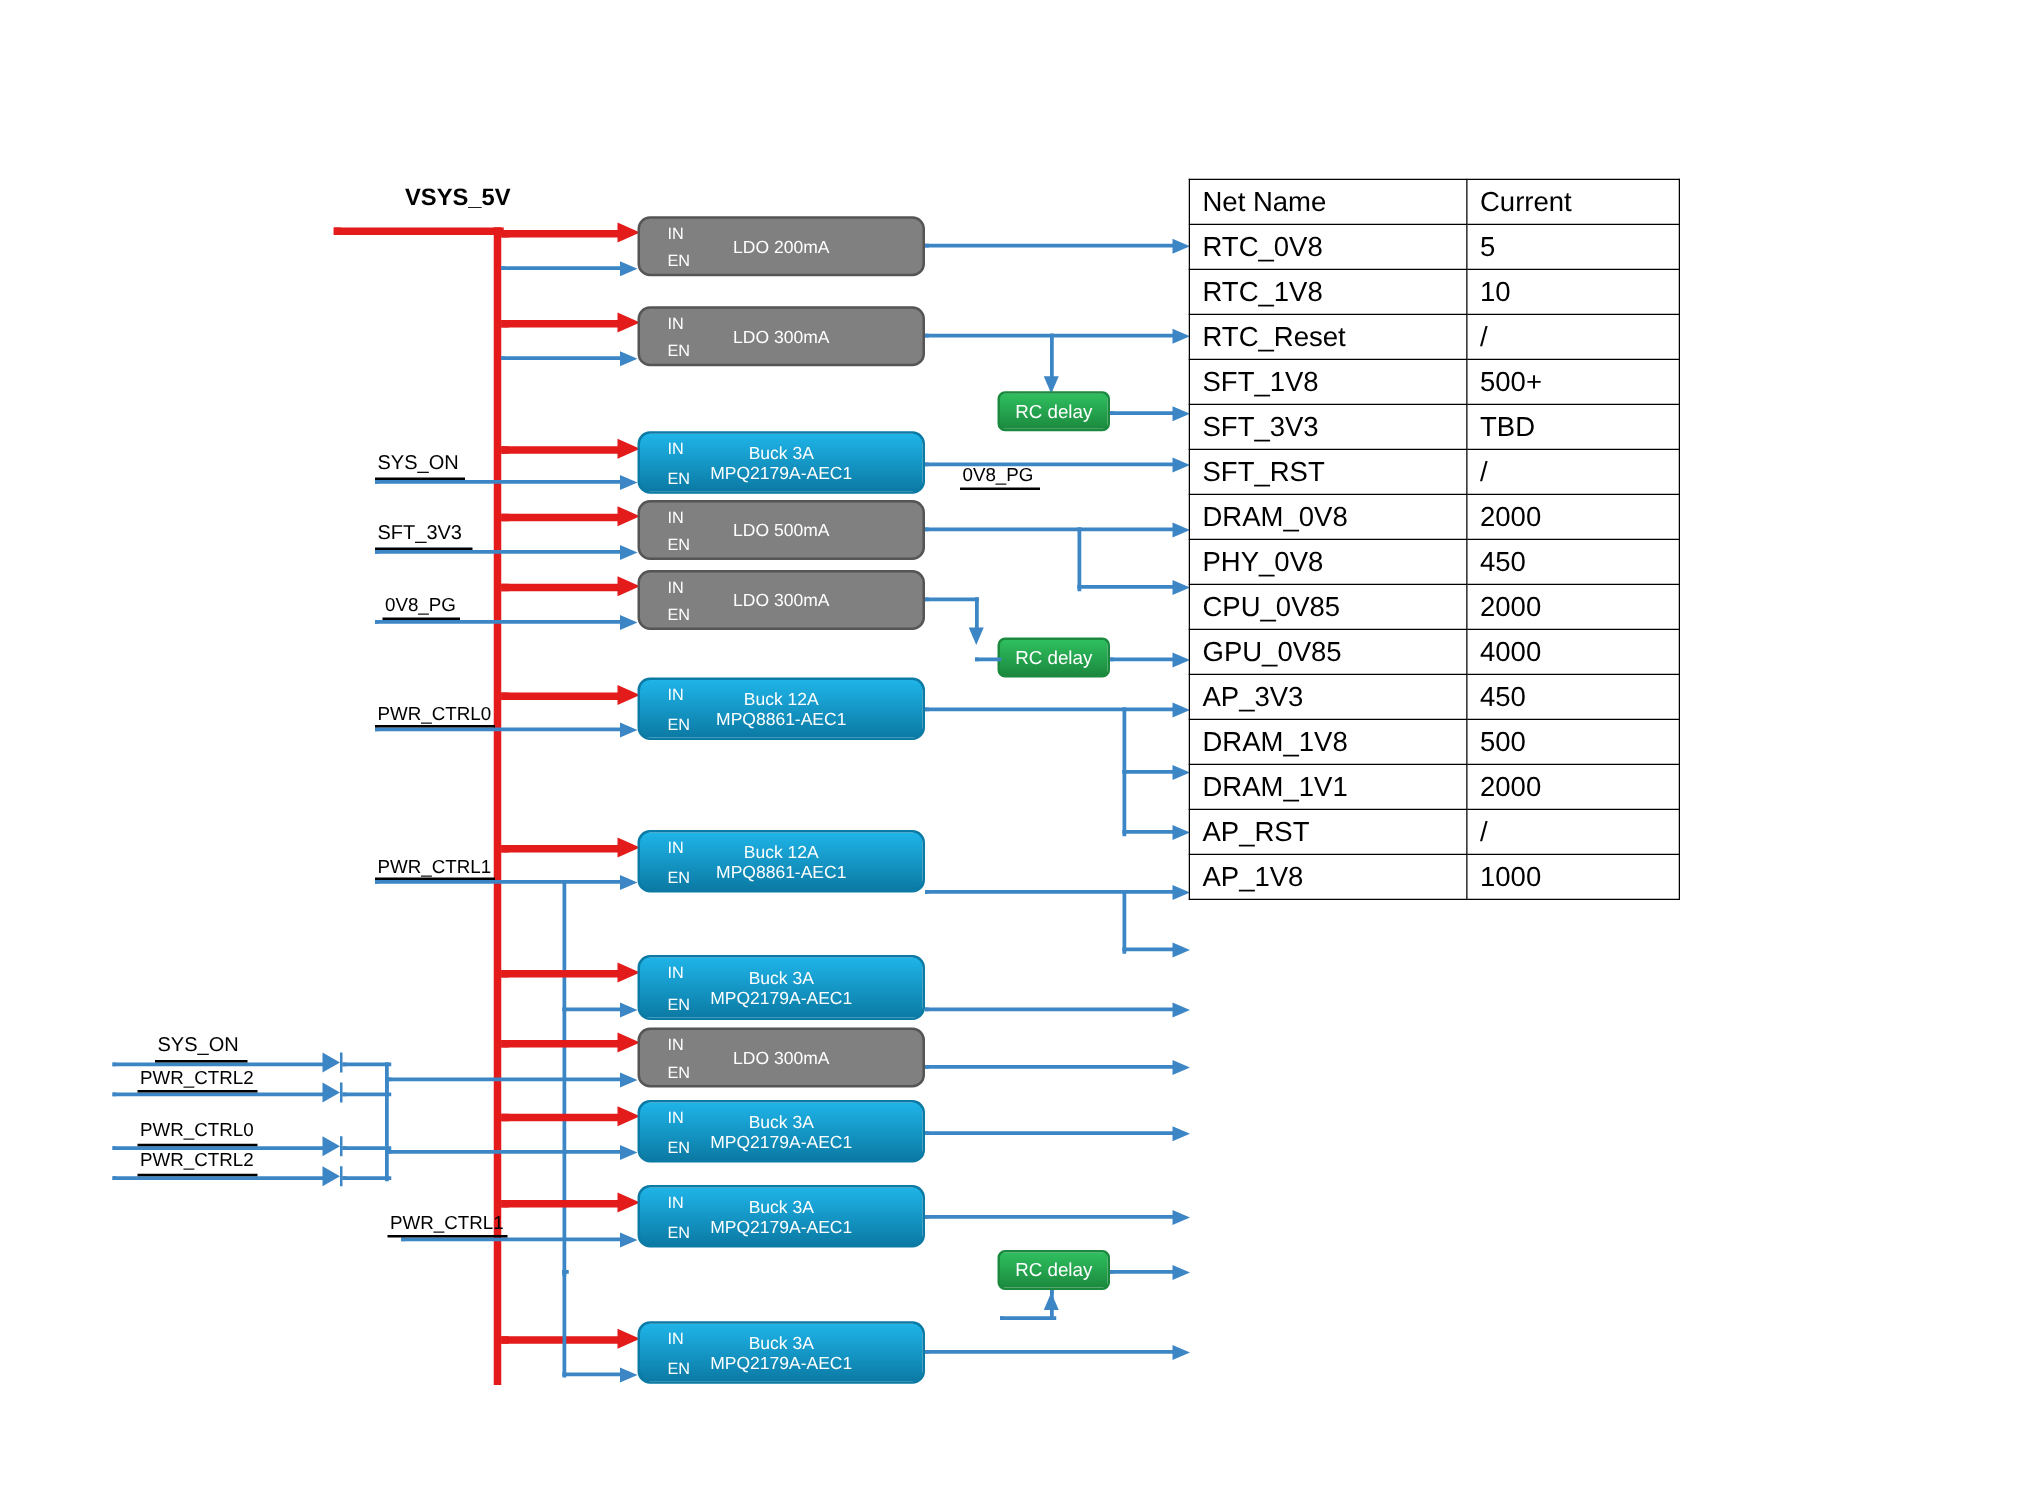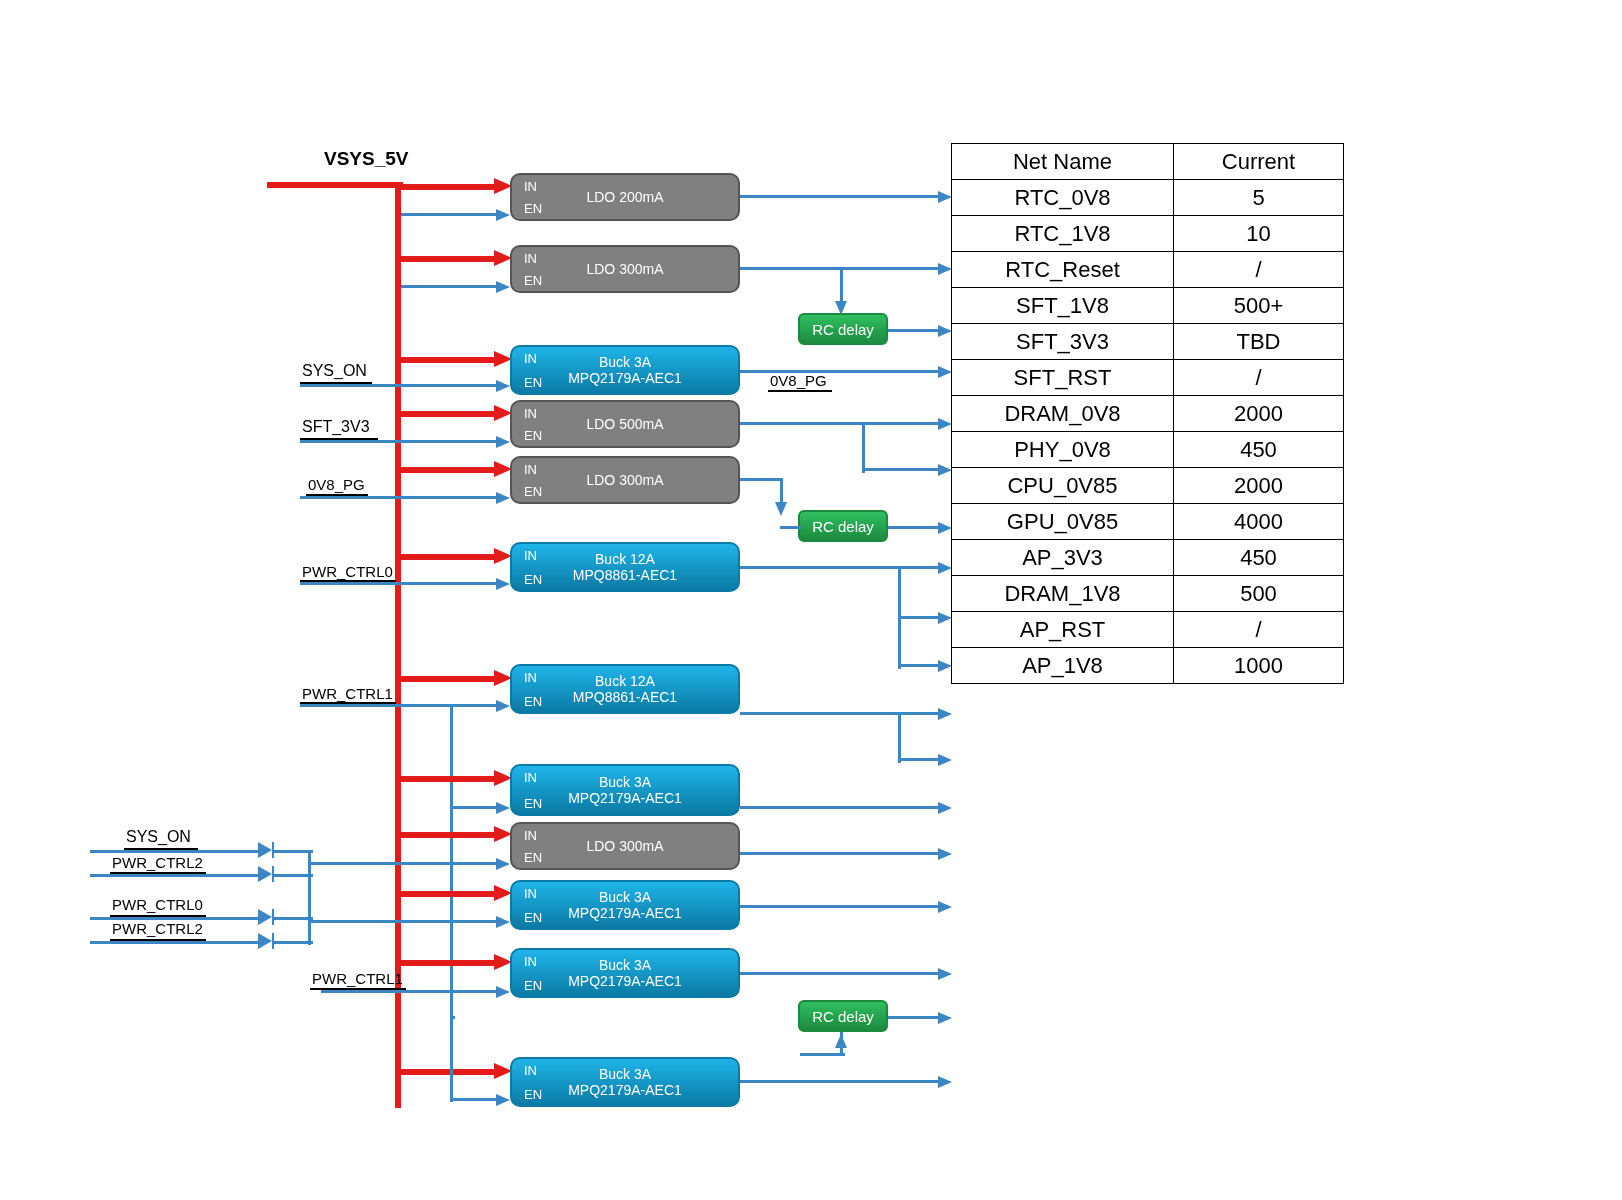--- a/index.html
+++ b/index.html
@@ -44,41 +44,40 @@
   .box.greenbox {
     background: linear-gradient(#2fbf5f,#1b8a3e);
     border-color:#1b8a3e;
     border-radius:6px;
     font-size:15px;
   }
   .pinlabel {
     position:absolute;
     font-size:13px;
     color:#fff;
-    left:12px;
+    left:22px;
   }
   .sig {
     position:absolute;
     font-size:16px;
     color:#000;
     white-space:nowrap;
   }
   .sig.small { font-size:15px; }
   .sig.bold { font-weight:bold; }
   .underline {
     position:absolute;
     height:0;
     border-top:2px solid #000;
   }
   
   table.net {
     position:absolute;
     border-collapse:collapse;
     font-size:22px;
-    text-align:center;
   }
   table.net td {
     border:1.5px solid #000;
     padding:4px 10px;
     height:36px;
     box-sizing:border-box;
     vertical-align:middle;
   }
   table.net td.h { font-size:22px; }
   table.net td.c1 { width:222px; }
@@ -417,20 +416,24 @@
         </tr>
     <tr>
           <td class="c1">AP_3V3</td>
           <td class="c2">450</td>
         </tr>
     <tr>
           <td class="c1">DRAM_1V8</td>
           <td class="c2">500</td>
         </tr>
     <tr>
+          <td class="c1">DRAM_1V1</td>
+          <td class="c2">2000</td>
+        </tr>
+    <tr>
           <td class="c1">AP_RST</td>
           <td class="c2">/</td>
         </tr>
     <tr>
           <td class="c1">AP_1V8</td>
           <td class="c2">1000</td>
         </tr>
   </tbody>
     </table>
 

